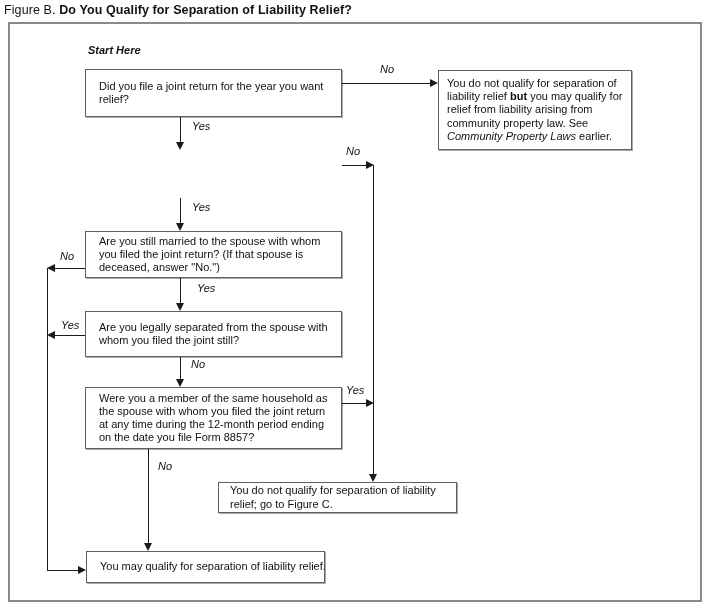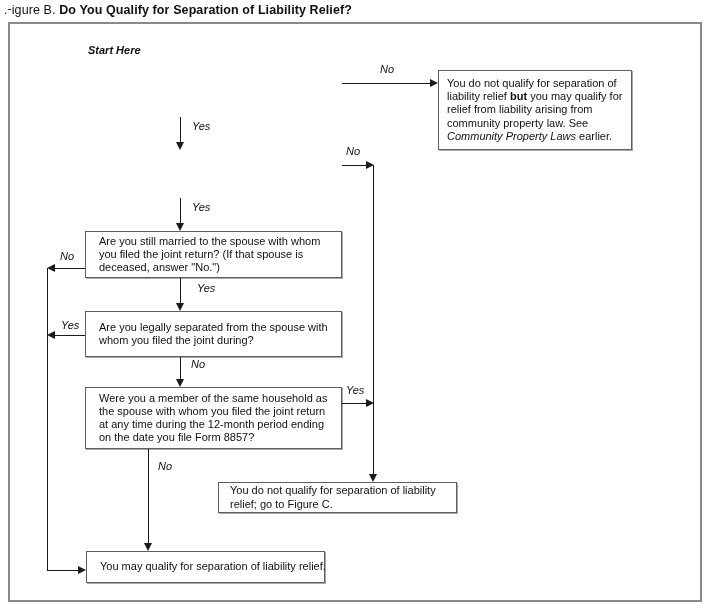--- a/index.html
+++ b/index.html
@@ -1,18 +1,18 @@
 <!DOCTYPE html>
 <html><head>
 <meta charset="utf-8">
 <style>
   html,body{margin:0;padding:0;background:#ffffff;}
   .canvas{
     position:relative;width:721px;height:612px;background:#ffffff;overflow:hidden;
-    font-family:"Liberation Sans","DejaVu Sans",sans-serif;color:#111;border-radius:30px;
+    font-family:"Liberation Sans","DejaVu Sans",sans-serif;color:#111;
   }
   .title{position:absolute;left:4px;top:3px;font-size:12.5px;letter-spacing:.1px;color:#111;white-space:nowrap;}
   .title .b{font-weight:bold;}
   .frame{position:absolute;left:8px;top:22px;width:694px;height:580px;border:2px solid #8a8a8a;box-sizing:border-box;background:#fff;}
   .start{position:absolute;left:88px;top:44px;font-size:11px;font-weight:bold;font-style:italic;white-space:nowrap;}
   .node{
     position:absolute;box-sizing:border-box;border:1px solid #5f5f5f;background:#fff;
     box-shadow:1px 1px 0 0 #a9a9a9;
     display:flex;flex-direction:column;justify-content:center;
     font-size:11px;line-height:13.2px;padding-left:13px;padding-right:6px;
@@ -33,31 +33,35 @@
 
   <div class="title">
     <span>Figure B.</span>
     <span class="b">Do You Qualify for Separation of Liability Relief?</span>
   </div>
 
   <div class="frame"></div>
 
   <div class="start">Start Here</div>
 
+  <div class="node" style="left:85px;top:69px;width:257px;height:48px">
+    <div class="nl">Did you file a joint return for the year you want</div>
+    <div class="nl">relief?</div>
+  </div>
 
 
   <div class="node" style="left:85px;top:231px;width:257px;height:47px">
     <div class="nl">Are you still married to the spouse with whom</div>
     <div class="nl">you filed the joint return? (If that spouse is</div>
     <div class="nl">deceased, answer "No.")</div>
   </div>
 
   <div class="node" style="left:85px;top:311px;width:257px;height:46px">
     <div class="nl">Are you legally separated from the spouse with</div>
-    <div class="nl">whom you filed the joint during?</div>
+    <div class="nl">whom you filed the joint still?</div>
   </div>
 
   <div class="node" style="left:85px;top:387px;width:257px;height:62px">
     <div class="nl">Were you a member of the same household as</div>
     <div class="nl">the spouse with whom you filed the joint return</div>
     <div class="nl">at any time during the 12-month period ending</div>
     <div class="nl">on the date you file Form 8857?</div>
   </div>
 
   <div class="node" style="left:438px;top:70px;width:194px;height:80px;padding-left:8px">

